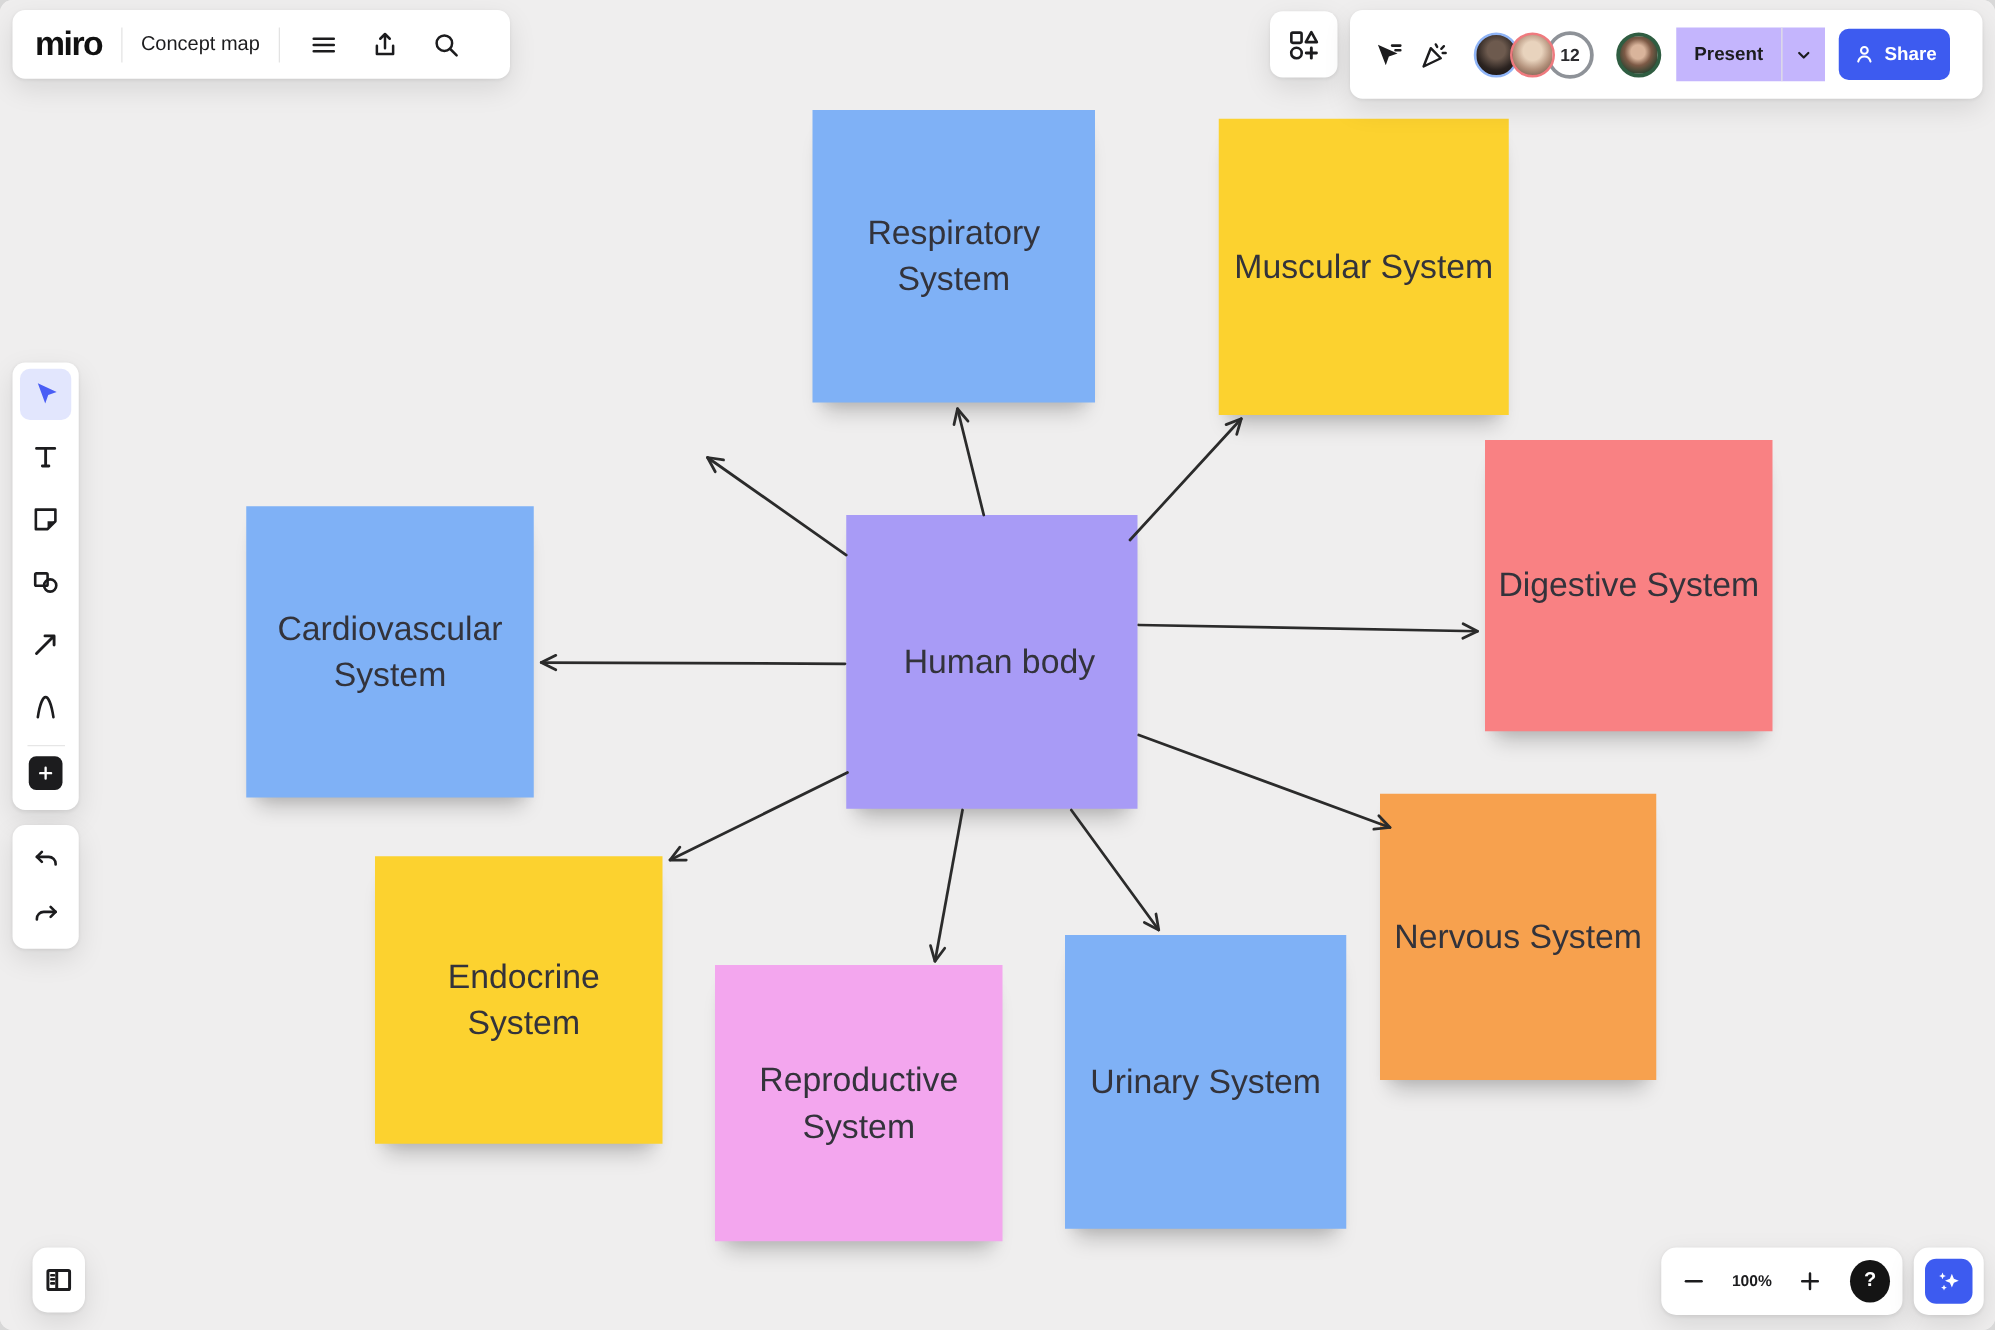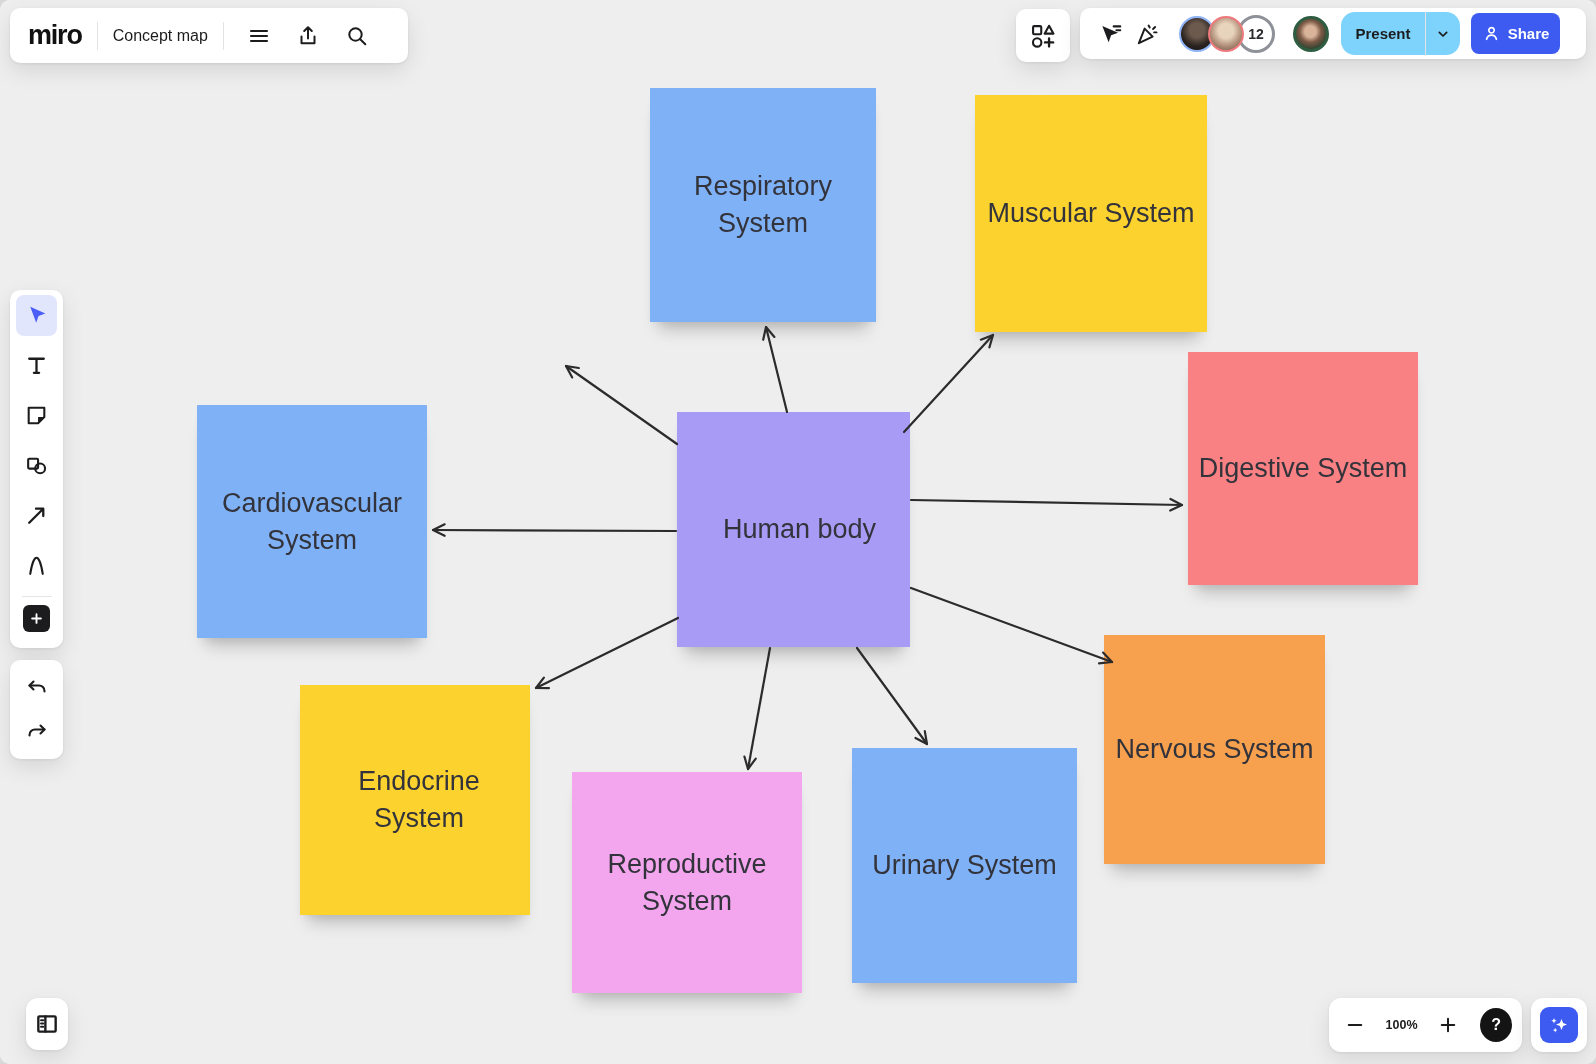--- a/index.html
+++ b/index.html
@@ -10,28 +10,28 @@
   
   .bar-left{left:10px;top:8px;width:398px;height:55px;display:flex;align-items:center;padding:0 10px 0 18px;box-sizing:border-box;}
   .logo{font-size:27px;font-weight:800;letter-spacing:-1.2px;color:#111;cursor:pointer;}
   .vdiv{width:1px;height:28px;background:#E3E3E3;margin:0 15px;flex:none;}
   .board-title{font-size:16px;font-weight:500;color:#1c1c1e;white-space:nowrap;}
   .icon-btn{width:36px;height:36px;border-radius:6px;display:flex;align-items:center;justify-content:center;flex:none;cursor:pointer;}
   .icon-btn svg{display:block;}
   .bar-left .icons{display:flex;gap:13px;margin-left:2px;}
   
   .apps-btn{left:1016px;top:9px;width:54px;height:53px;display:flex;align-items:center;justify-content:center;cursor:pointer;}
-  .bar-right{left:1080px;top:8px;width:506px;height:51px;display:flex;align-items:center;padding:0 13px;box-sizing:border-box;}
+  .bar-right{left:1080px;top:8px;width:506px;height:71px;display:flex;align-items:center;padding:0 13px;box-sizing:border-box;}
   .avatar{width:36px;height:36px;border-radius:50%;flex:none;box-sizing:border-box;position:relative;overflow:hidden;}
   .av1{border:2px solid #8FB4F6;background:radial-gradient(circle at 50% 38%,#6d5a4e 0 28%,#2b2320 62%,#14100e 100%);}
   .av2{border:2px solid #EF7A7E;margin-left:-7px;background:radial-gradient(circle at 50% 40%,#e8d3bd 0 30%,#b2907a 60%,#5d4a3c 100%);}
   .count-badge{width:38px;height:38px;border-radius:50%;background:#fff;border:3px solid #8E9298;box-sizing:border-box;
                display:flex;align-items:center;justify-content:center;font-size:14px;font-weight:700;color:#2b2b2e;margin-left:-7px;flex:none;}
   .av-user{border:3px solid #2F5D41;margin-left:18px;background:radial-gradient(circle at 48% 42%,#d9b49b 0 24%,#7d5a46 46%,#27402e 78%,#1c3023 100%);}
-  .present{margin-left:12px;height:43px;width:119px;background:#7dd3fc;border-radius:14px;display:flex;align-items:center;cursor:pointer;flex:none;}
+  .present{margin-left:12px;height:43px;width:119px;background:#c4b5fd;border-radius:0;display:flex;align-items:center;cursor:pointer;flex:none;}
   .present .lbl{width:84px;text-align:center;font-size:15px;font-weight:700;color:#1c1c1e;}
   .present .sep{width:1px;height:43px;background:#E2E2E4;}
   .present .chev{flex:1;display:flex;align-items:center;justify-content:center;}
   .share-btn{margin-left:11px;height:41px;width:89px;border-radius:8px;background:var(--accent,#3D5BF0);color:#fff;
              display:flex;align-items:center;justify-content:center;gap:7px;font-size:15px;font-weight:700;cursor:pointer;flex:none;}
   
   .tools{left:10px;top:290px;width:53px;height:358px;display:flex;flex-direction:column;align-items:center;padding-top:5px;box-sizing:border-box;}
   .tool{width:41px;height:41px;border-radius:8px;display:flex;align-items:center;justify-content:center;margin-bottom:9px;cursor:pointer;flex:none;}
   .tool.active{background:#E2E6FD;}
   .hdiv{width:30px;height:1px;background:#E6E6E6;margin:1px 0 8px;}

